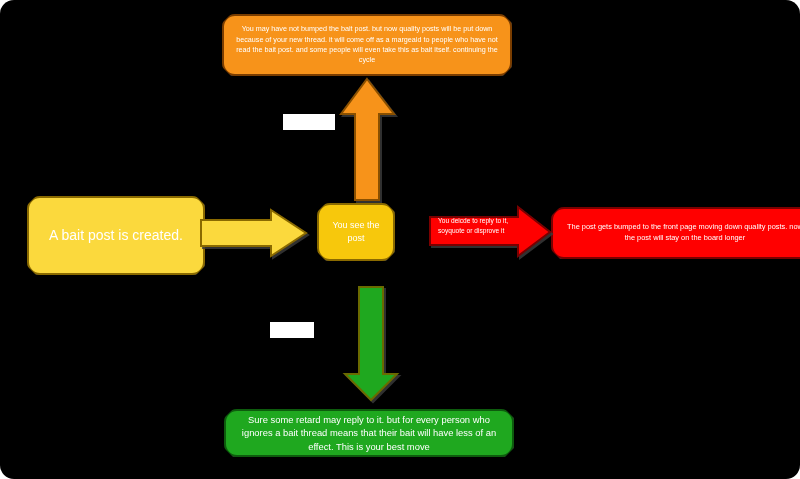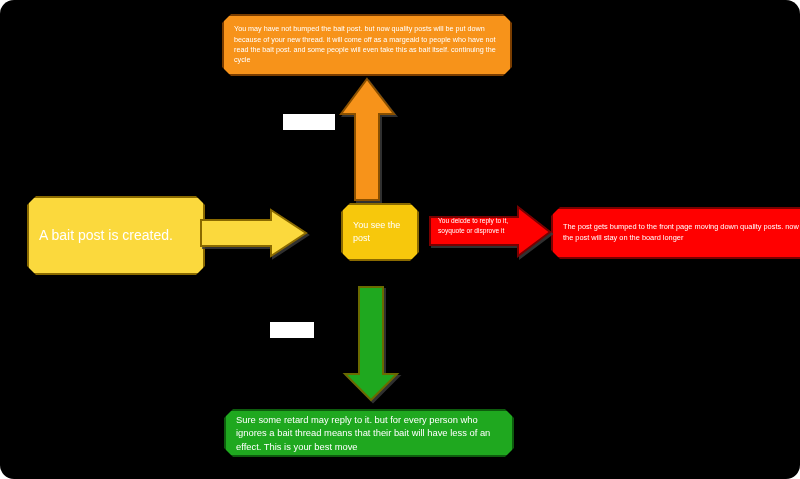--- a/index.html
+++ b/index.html
@@ -18,33 +18,35 @@
     -webkit-font-smoothing: antialiased;
   }
 
   
   .node {
     position: absolute;
     box-sizing: border-box;
     display: flex;
     align-items: center;
     justify-content: center;
+    text-align: center;
     color: #ffffff;
     line-height: 1.45;
     padding: 12px 10px;
     clip-path: polygon(
         9px 0,
         calc(100% - 9px) 0,
         100% 9px,
         100% calc(100% - 9px),
         calc(100% - 9px) 100%,
         9px 100%,
         0 calc(100% - 9px),
         0 9px);
     filter: drop-shadow(2px 2px 0 rgba(60,60,60,0.85));
+    border-radius: 13px;
   }
   .node .inner { width: 100%; }
 
   
   #node-orange {
     left: 222px; top: 14px; width: 290px; height: 62px;
     background: #f7931a;
     border: 2px solid #7a3d00;
     font-size: 7.2px;
   }
@@ -53,21 +55,20 @@
     background: #fbd93d;
     border: 2px solid #8a6a00;
     font-size: 14px;
     margin-left: 13px;
   }
   #node-yellow-mid {
     left: 317px; top: 203px; width: 78px; height: 58px;
     background: #f7c80c;
     border: 2px solid #8a6a00;
     font-size: 9px;
-    margin-left: 24px;
   }
   #node-red {
     left: 551px; top: 207px; width: 268px; height: 52px;
     background: #ff0000;
     border: 2px solid #7a0000;
     font-size: 7.4px;
   }
   #node-green {
     left: 224px; top: 409px; width: 290px; height: 48px;
     background: #1fa81f;

